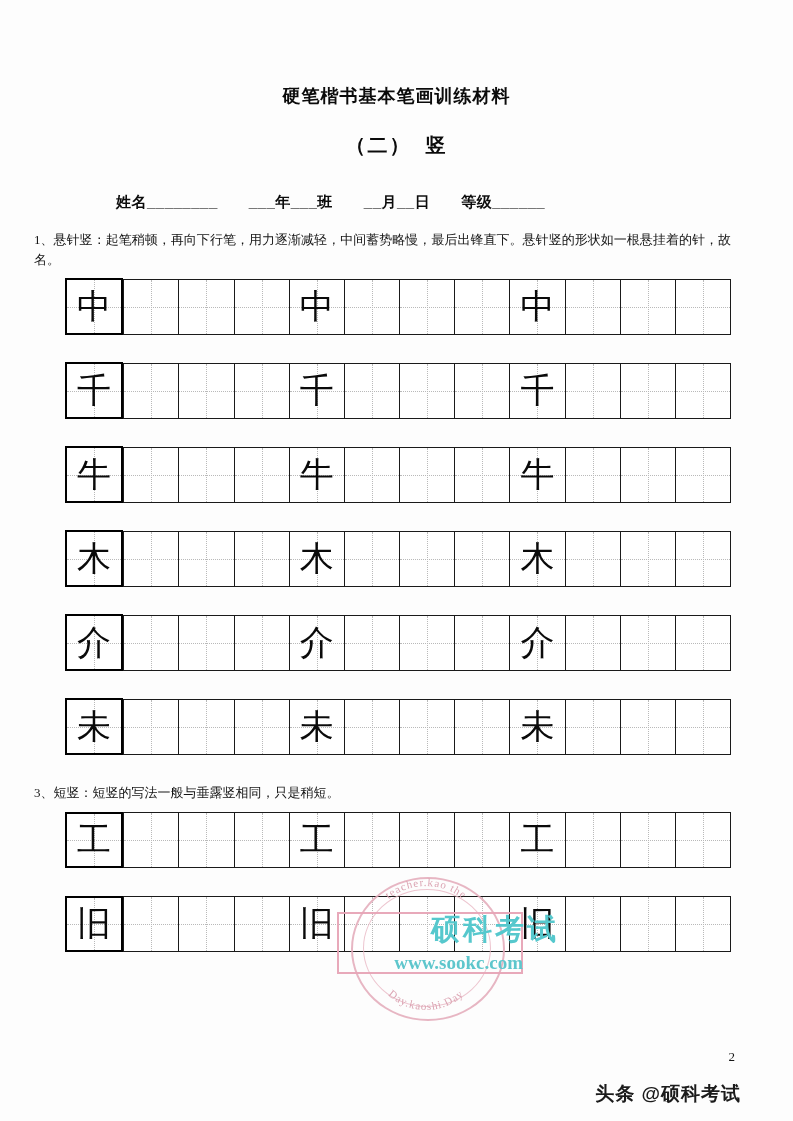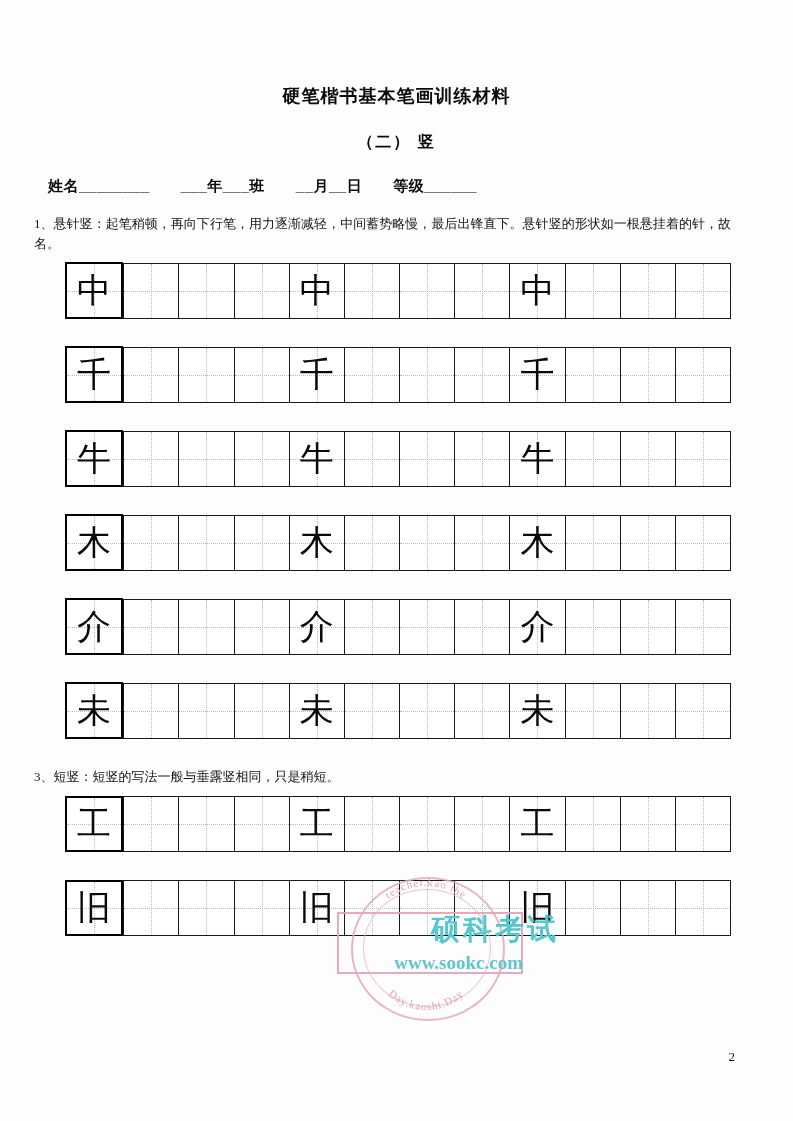--- a/index.html
+++ b/index.html
@@ -31,32 +31,32 @@
   .doc-title {
     font-family: "Liberation Sans", "DejaVu Sans", sans-serif;
     font-weight: bold;
     font-size: 18px;
     letter-spacing: 1px;
     line-height: 1.2;
     margin: 0;
     color: #0b0b0b;
   }
   .doc-subtitle {
-    font-family: Liberation Sans, sans-serif;
-    font-weight: bold;
-    font-size: 16px;
+    font-family: Liberation Mono, monospace;
+    font-weight: bold;
+    font-size: 20px;
     margin: 24px 0 0 0;
     letter-spacing: 2px;
     color: #0b0b0b;
   }
 
   
   .info-line {
-    margin: 24px 0 0 0;
-    padding-left: 48px;
+    margin: 34px 0 0 0;
+    padding-left: 116px;
     font-family: "Liberation Sans", "DejaVu Sans", sans-serif;
     font-weight: bold;
     font-size: 15px;
     letter-spacing: 0.5px;
     white-space: pre;
     color: #0b0b0b;
   }
 
   
   .section {
@@ -426,14 +426,15 @@
       </defs>
       <text><textPath href="#arcTop" startOffset="50%" text-anchor="middle" id="arc-top-tp">teacher.kao the</textPath></text>
       <text><textPath href="#arcBottom" startOffset="50%" text-anchor="middle" id="arc-bottom-tp">Day.kaoshi.Day</textPath></text>
     </svg>
     <div class="stamp-box"></div>
     <div class="stamp-cn">硕科考试</div>
     <div class="stamp-url">www.sookc.com</div>
   </div>
 
   <div class="page-number">2</div>
+  <div class="footer-brand">头条 @硕科考试</div>
 
 </div>
 
 </body></html>

